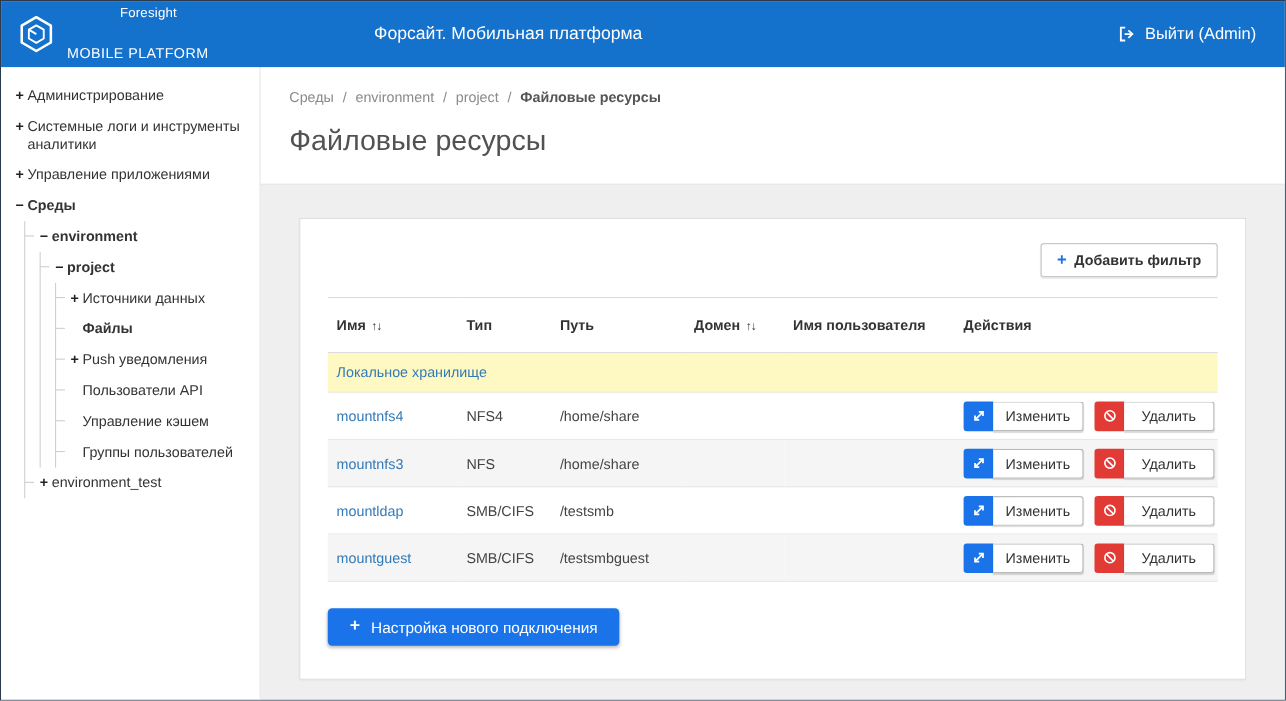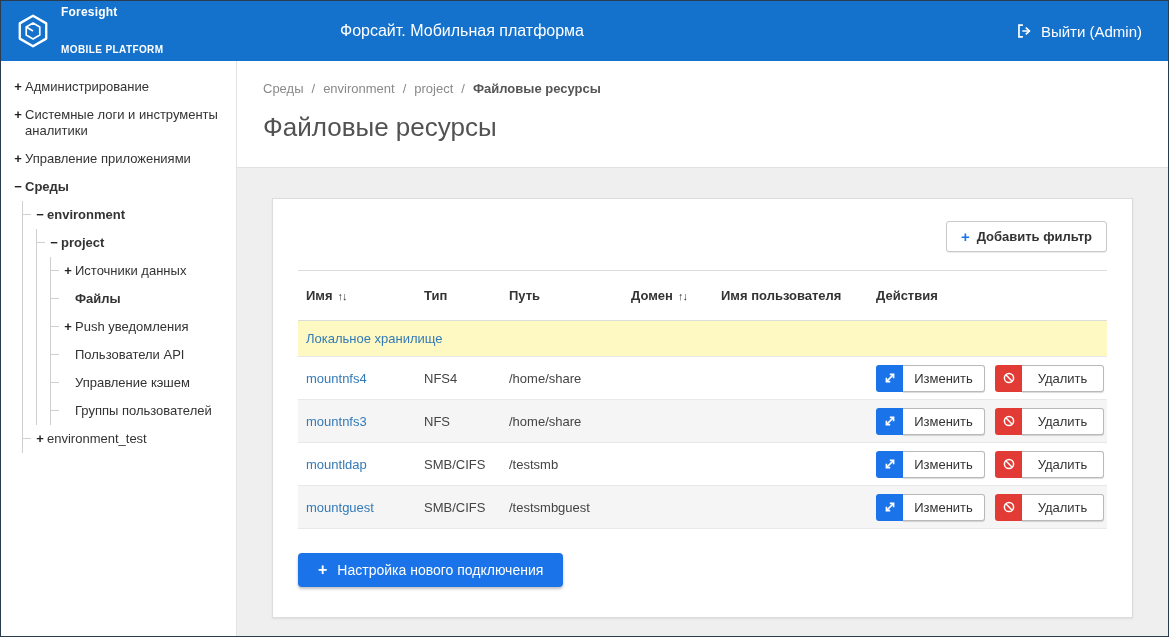--- a/index.html
+++ b/index.html
@@ -5,22 +5,22 @@
   * { margin:0; padding:0; box-sizing:border-box; }
   html,body { width:1169px; height:637px; }
   body { font-family:"Liberation Sans","DejaVu Sans",sans-serif; background:#efefef; overflow:hidden; }
   .screen { width:1169px; height:637px; border:1px solid #2b3b4e; display:flex; flex-direction:column; background:#efefef; }
 
   
   .topbar { height:60px; flex:0 0 60px; background:#1472cd; color:#fff; display:flex; align-items:center; position:relative; }
   .logo-wrap { display:flex; align-items:center; gap:10px; padding-left:14px; width:236px; flex:0 0 236px; }
   .logo-icon { width:36px; height:36px; flex:0 0 36px; }
   .logo-text { line-height:1.15; }
-  .logo-line1 { font-size:12px; font-weight:700; letter-spacing:.2px; }
-  .logo-line2 { font-size:10px; font-weight:700; letter-spacing:.4px;margin-top:24px; }
+  .logo-line1 { font-size:12px; font-weight:400; letter-spacing:.2px;margin-left:48px; }
+  .logo-line2 { font-size:13px; font-weight:400; letter-spacing:.4px;margin-top:24px; }
   .app-title { position:absolute; left:461px; top:50%; transform:translate(-50%,-50%); font-size:16px; font-weight:400; white-space:nowrap; }
   .logout { position:absolute; right:26px; top:50%; transform:translateY(-50%); display:flex; align-items:center; gap:8px; font-size:15px; cursor:pointer; }
   .logout svg { display:block; }
 
   
   .body-row { flex:1; display:flex; min-height:0; }
   .sidebar { width:236px; flex:0 0 236px; background:#fff; border-right:1px solid #e3e3e3; overflow:hidden; }
   .content { flex:1; display:flex; flex-direction:column; min-width:0; }
 
   

